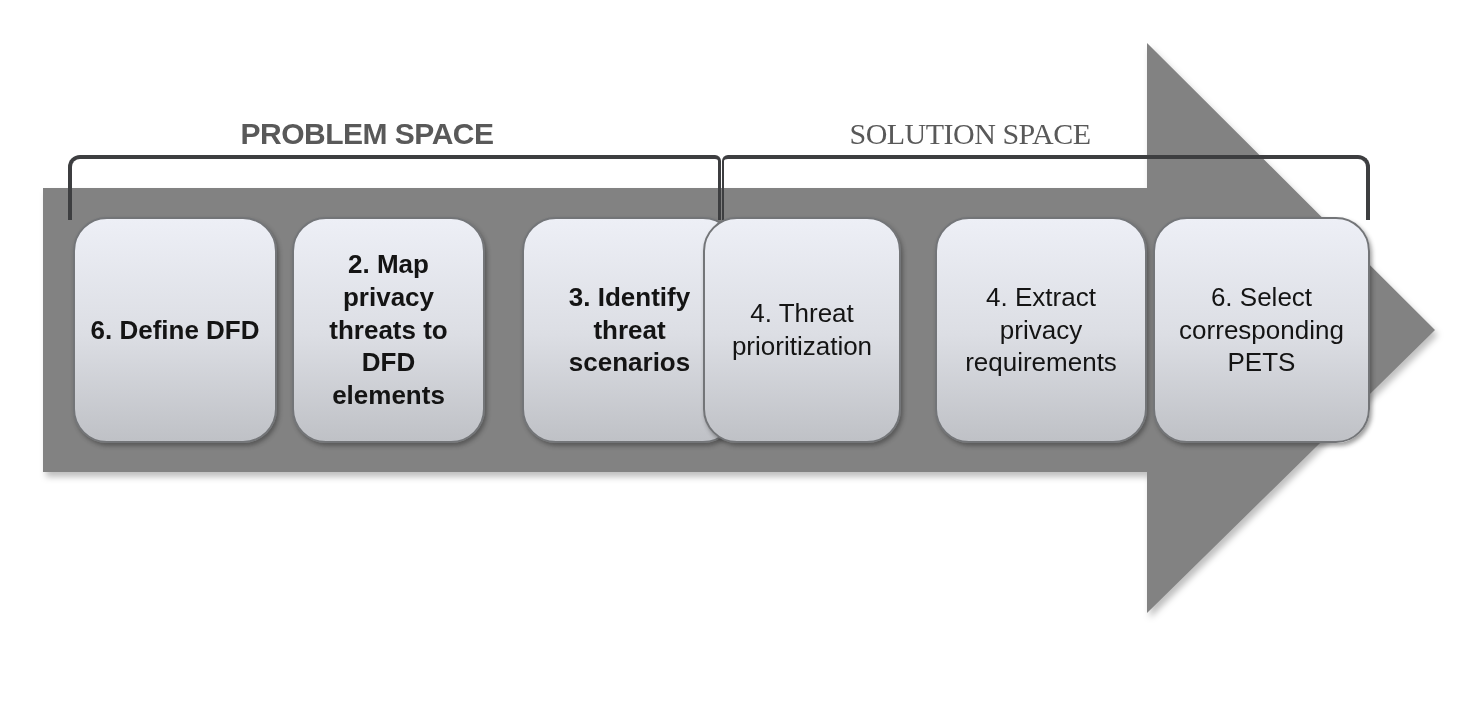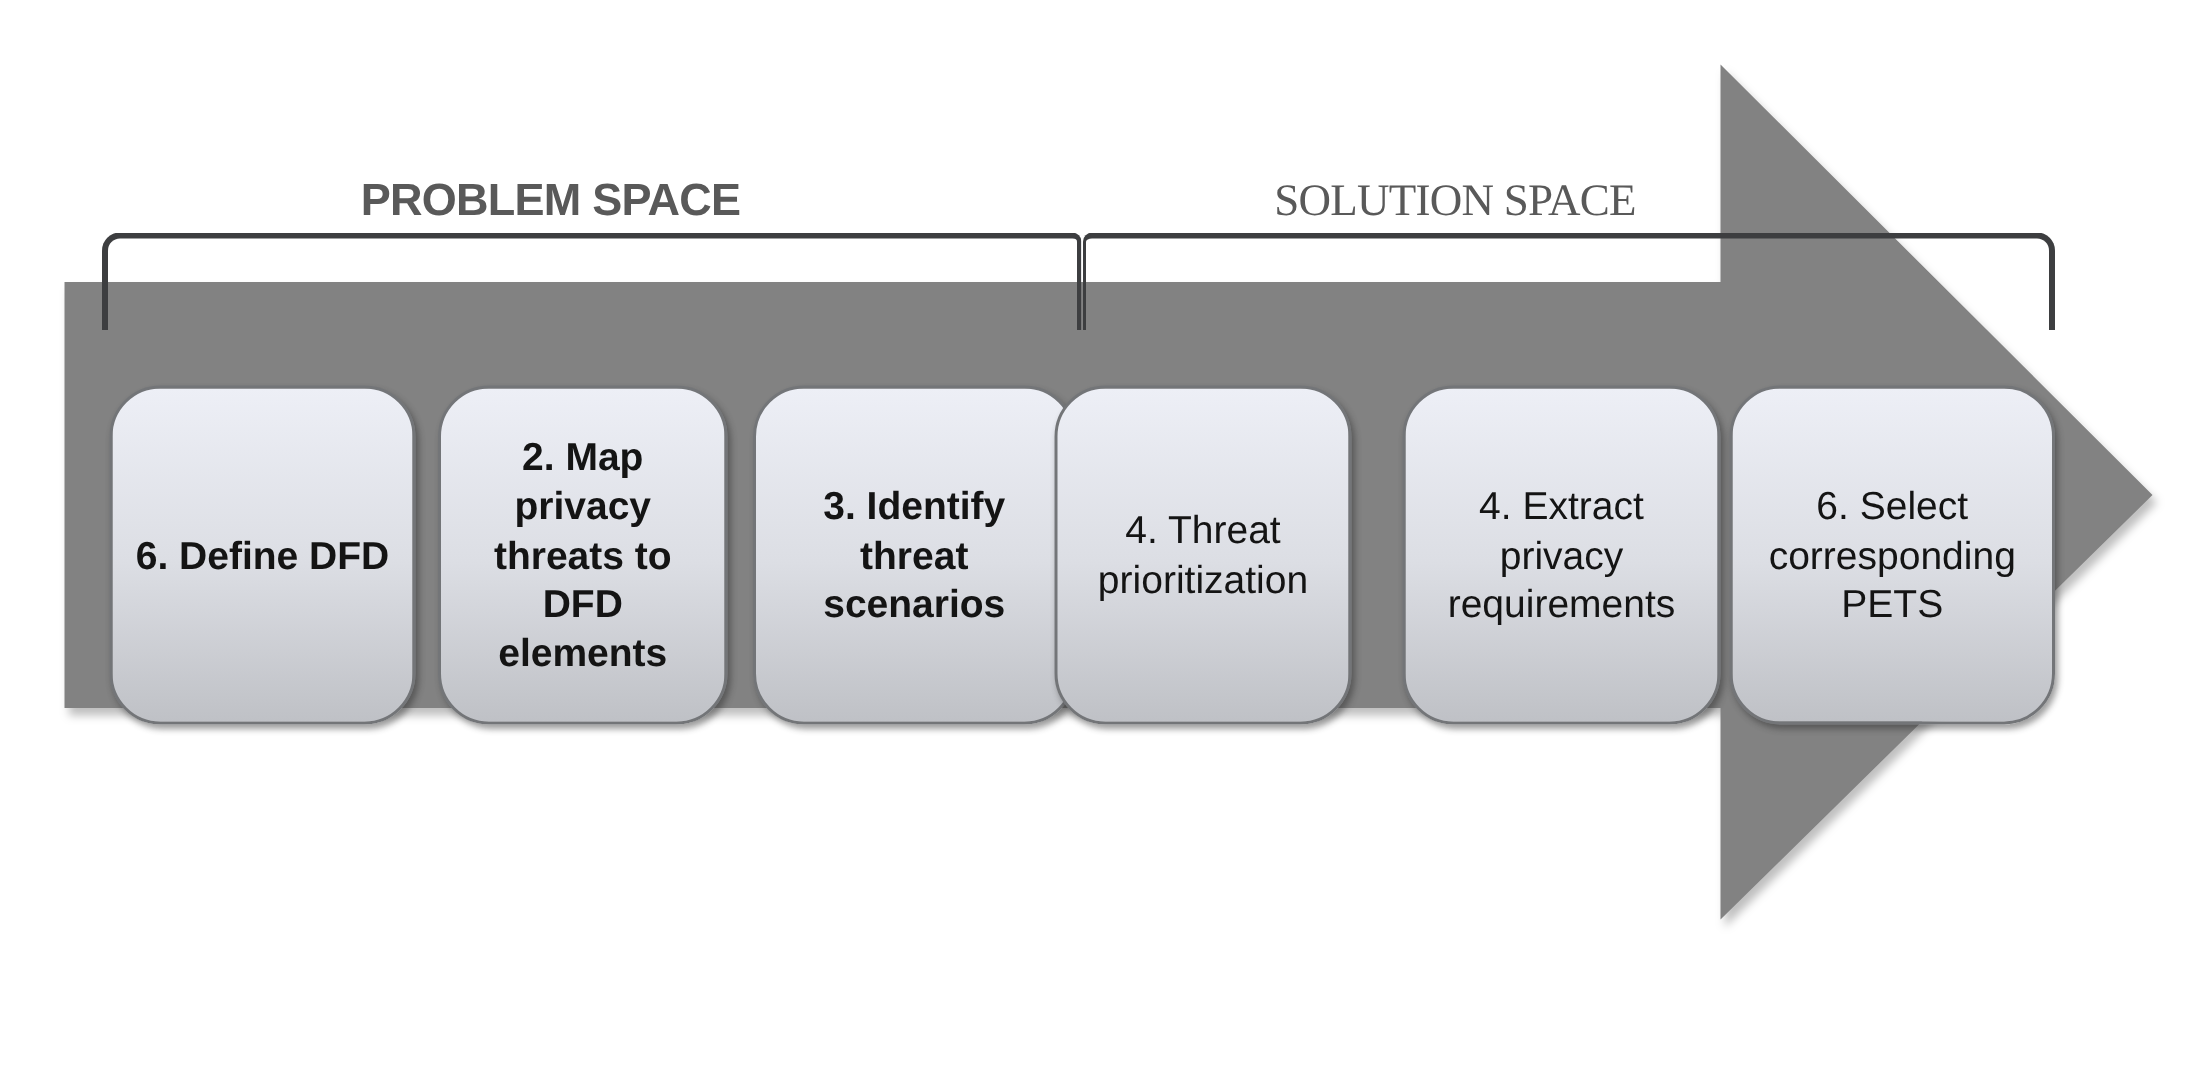--- a/index.html
+++ b/index.html
@@ -78,33 +78,32 @@
     border-radius: 34px;
     background: linear-gradient(to bottom,
       var(--box-gradient-top) 0%,
       var(--box-gradient-mid) 52%,
       var(--box-gradient-bottom) 100%);
     box-shadow: 2px 3px 4px rgba(40,40,40,0.45);
     display: flex;
     align-items: center;
     justify-content: center;
     text-align: center;
-    margin-top: 40px;
   }
   .step-label {
     white-space: pre-line;
     font-size: 26px;
     line-height: 1.26;
     color: var(--box-text);
   }
   .step-box.bold .step-label { font-weight: 700; }
 
   .s1 { left: 73px;   width: 204px; }
   .s2 { left: 292px;  width: 193px; }
-  .s3 { left: 502px;  width: 215px; }
+  .s3 { left: 522px;  width: 215px; }
   .s4 { left: 703px;  width: 198px; }
   .s5 { left: 935px;  width: 212px; }
   .s6 { left: 1153px; width: 217px; }
 </style>
 </head>
 <body>
 
 <div class="canvas">
 
   <svg class="arrow-svg" viewBox="0 0 1472 711" xmlns="http://www.w3.org/2000/svg" aria-hidden="true">

